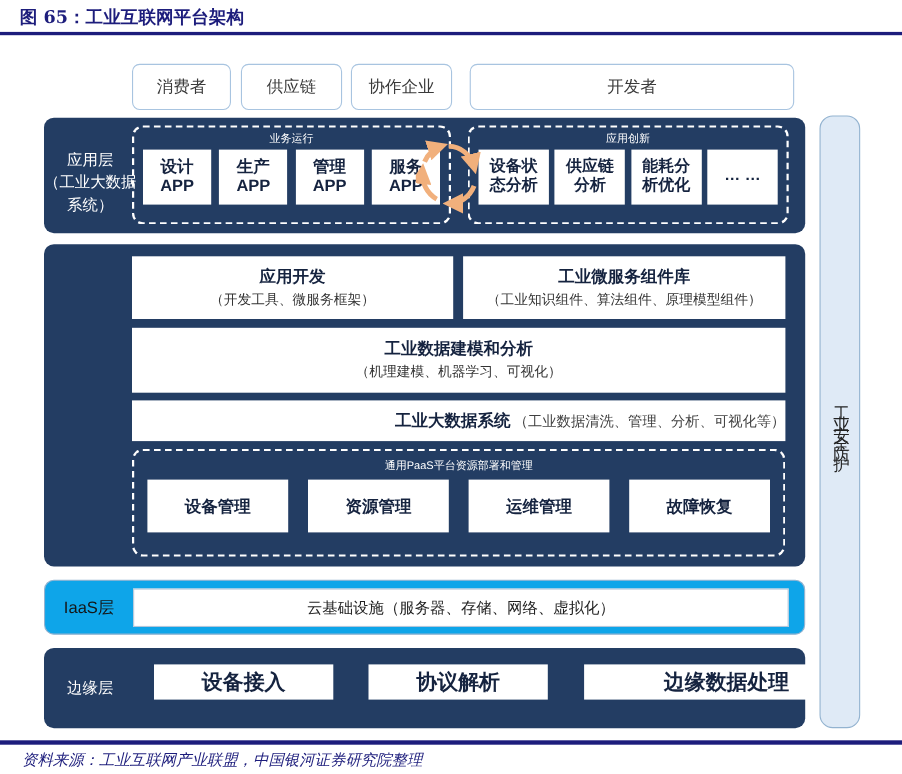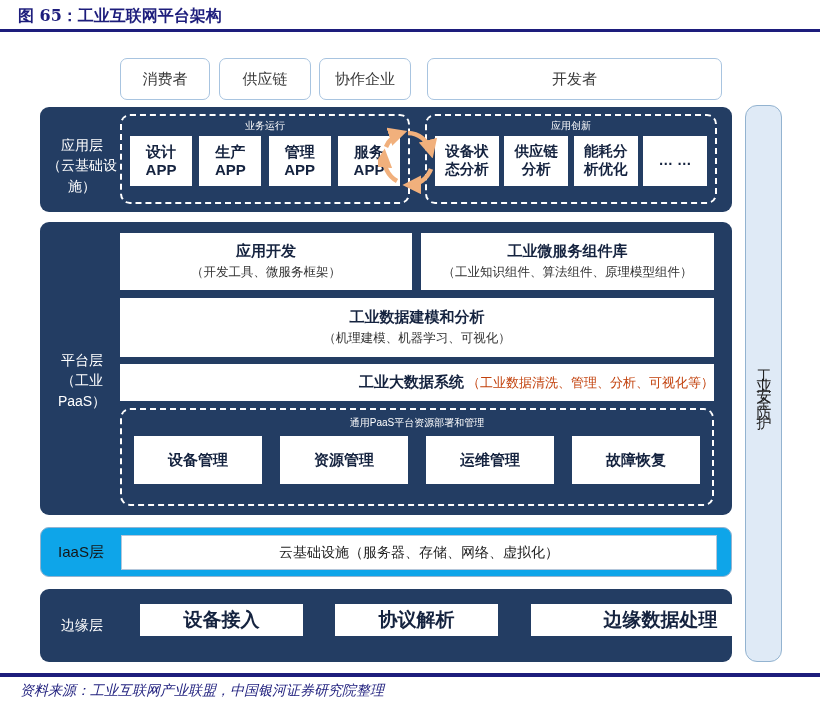--- a/index.html
+++ b/index.html
@@ -29,21 +29,21 @@
         text-align:center;color:#15233f;}
   .app-item{width:62px;height:50px;font-size:15px;font-weight:bold;line-height:1.22;white-space:pre-line;}
   .app-item2{width:64px;height:50px;font-size:14.5px;font-weight:bold;line-height:1.22;white-space:pre-line;}
 
   .pbox{position:absolute;background:#fff;display:flex;flex-direction:column;align-items:center;
         justify-content:center;text-align:center;}
   .pbox .t{font-size:15px;font-weight:bold;color:#15233f;}
   .pbox .s{font-size:12.5px;color:#333;margin-top:3px;}
   .inline-row{flex-direction:row;gap:3px;justify-content:flex-end;}
   .inline-row .t{font-size:15px;}
-  .inline-row .s2{font-size:13px;color:#c2410c;}
+  .inline-row .s2{font-size:13px;color:#404040;}
 
   .paas-item{width:128px;height:48px;font-size:15px;font-weight:bold;}
 
   .iaas-band{position:absolute;left:40px;top:527px;width:692px;height:50px;background:#0ea5e9;
              border:1.5px solid #93b3d0;border-radius:9px;box-sizing:border-box;}
   .iaas-label{position:absolute;left:0;top:0;width:80px;height:100%;display:flex;align-items:center;
               justify-content:center;font-size:15px;color:#151515;}
   .iaas-box{position:absolute;left:80px;top:7px;width:594px;height:33px;background:#fff;
             border:1px solid #b3c6da;display:flex;align-items:center;justify-content:center;
             font-size:14px;color:#222;font-weight:500;}
@@ -65,21 +65,21 @@
   <div class="fig-title">图 65：工业互联网平台架构</div>
   <div class="rule-top"></div>
 
   <div class="actor" style="left:120px;width:88px;">消费者</div>
   <div class="actor" style="left:219px;width:90px;">供应链</div>
   <div class="actor" style="left:319px;width:90px;">协作企业</div>
   <div class="actor" style="left:427px;width:293px;">开发者</div>
 
   <div class="band" style="top:107px;height:105px;">
     <div class="band-label" style="top:28px;">应用层
-（云基础设施）</div>
+（工业大数据系统）</div>
 
     <div class="dashed" style="left:80px;top:7px;width:290px;height:90px;">
       <div class="dashed-title">业务运行</div>
       <div class="items-row">
         <div class="wbox app-item">设计
 APP</div>
         <div class="wbox app-item">生产
 APP</div>
         <div class="wbox app-item">管理
 APP</div>
@@ -110,22 +110,20 @@
       <g fill="none" stroke="#f1b07c" stroke-width="4.5">
         <path d="M 30 16 A 24 26 0 0 1 53 35" marker-end="url(#ah)"></path>
         <path d="M 53 52 A 24 26 0 0 1 31 68" marker-end="url(#ah)"></path>
         <path d="M 19 64 A 24 26 0 0 1 6 38" marker-end="url(#ah)"></path>
         <path d="M 8 30 A 24 26 0 0 1 23 16" marker-end="url(#ah)"></path>
       </g>
     </svg>
   </div>
 
   <div class="band" style="top:222px;height:293px;">
-    <div class="band-label" style="top:128px;">平台层
-（工业PaaS）</div>
 
     <div class="pbox" style="left:80px;top:11px;width:292px;height:57px;">
       <div class="t">应用开发</div>
       <div class="s">（开发工具、微服务框架）</div>
     </div>
     <div class="pbox" style="left:381px;top:11px;width:293px;height:57px;">
       <div class="t">工业微服务组件库</div>
       <div class="s">（工业知识组件、算法组件、原理模型组件）</div>
     </div>
     <div class="pbox" style="left:80px;top:76px;width:594px;height:59px;">

